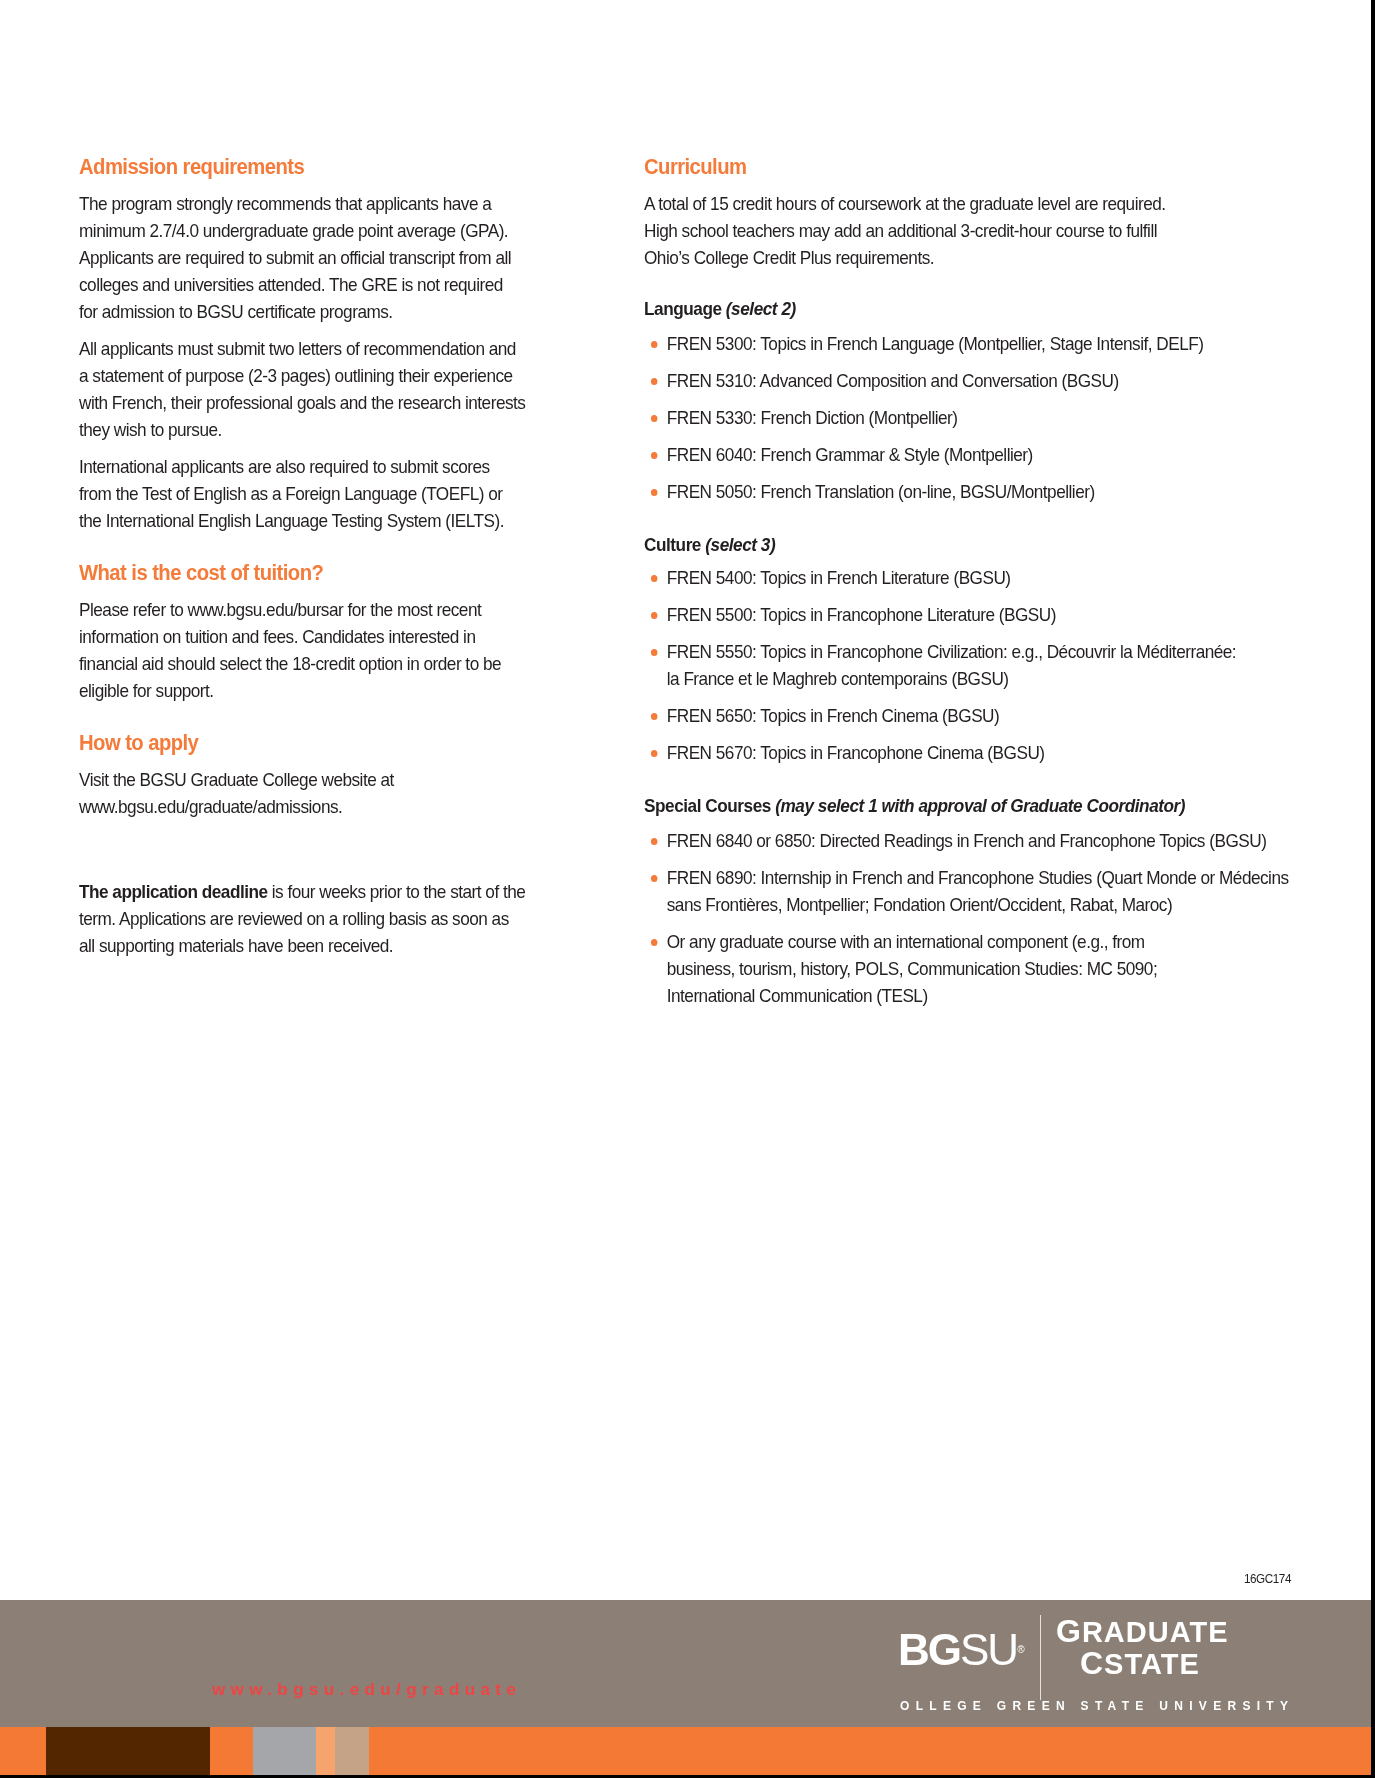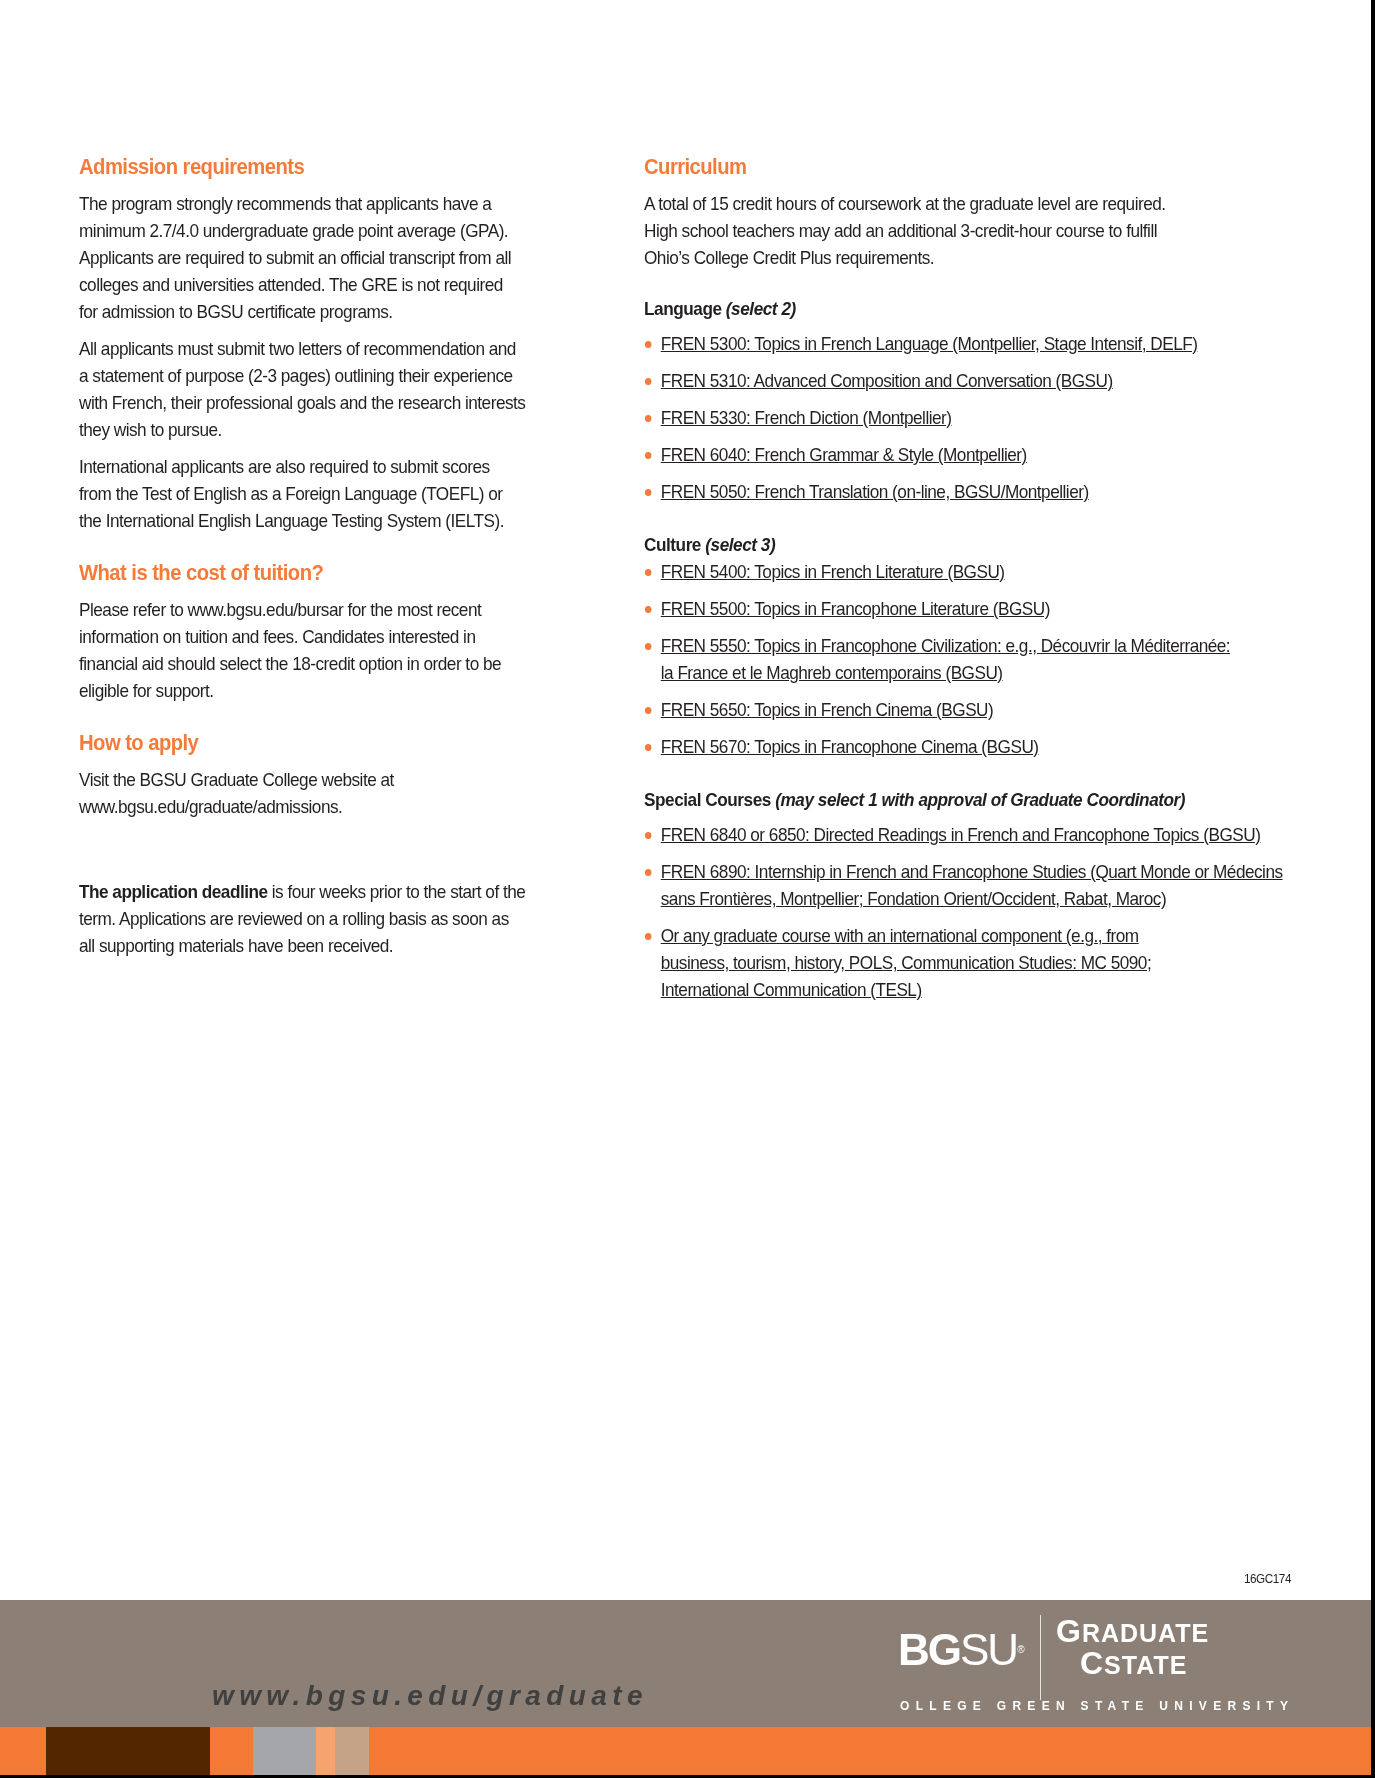--- a/index.html
+++ b/index.html
@@ -23,49 +23,49 @@
     .para {
       font-size: 18.5px; line-height: 27px; margin: 0 0 10px 0;
       letter-spacing: -0.55px; transform: scaleX(0.93); transform-origin: left; width: 540px;
     }
     .col-right .para { width: 730px; }
     .sub-heading {
       font-size: 18.5px; font-weight: bold; line-height: 27px; letter-spacing: -0.5px;
       transform: scaleX(0.93); transform-origin: left; white-space: nowrap; margin: 0;
     }
     .sub-heading .note { font-style: italic; }
-    ul.course-list { list-style: none; margin: 0; padding: 0; text-decoration: underline; }
+    ul.course-list { list-style: none; margin: 6px; padding: 0; }
     ul.course-list li {
       position: relative; padding-left: 18px; font-size: 18.5px; line-height: 27px;
       letter-spacing: -0.55px; margin-bottom: 10px; transform: scaleX(0.93); transform-origin: left;
       width: 760px;
     }
     .bullet {
       position: absolute; left: 1px; top: 11px; width: 7px; height: 7px; border-radius: 50%;
       background: #f47b3a;
     }
     .deadline-bold { font-weight: bold; }
 
     .code { position: absolute; left: 1244px; top: 1571px; font-size: 13px; letter-spacing: -0.5px; transform: scaleX(0.9); transform-origin: left; }
 
     .footer-band { position: absolute; left: 0; top: 1600px; width: 1371px; height: 127px; background: #8c8076; }
     .footer-url {
-      position: absolute; left: 212px; top: 1680px; color: #404040; font-weight: bold; font-style: italic;
-      font-size: 28px; letter-spacing: 5.4px; white-space: nowrap;
+      position: absolute; left: 212px; top: 1680px; color: #ef4444; font-weight: bold; 
+      font-size: 17px; letter-spacing: 5.4px; white-space: nowrap;
     }
     .logo-bgsu { position: absolute; left: 898px; top: 1626px; color: #fff; font-size: 44px; line-height: 48px; letter-spacing: -2px; white-space: nowrap; }
     .logo-bgsu .bg { font-weight: bold; }
     .logo-bgsu .su { font-weight: normal; }
     .logo-bgsu .reg { font-size: 10px; vertical-align: bottom; letter-spacing: 0; }
     .logo-divider { position: absolute; left: 1040px; top: 1615px; width: 1px; height: 85px; background: #e8e2dc; }
     .logo-grad { position: absolute; top: 1616px; color: #fff; font-weight: bold; font-size: 30px; line-height: 30px; letter-spacing: 1px; white-space: nowrap; }
     .logo-grad.l1 { left: 1056px; }
     .logo-grad.l2 { left: 1080px; top: 1648px; }
     .logo-grad .big { font-size: 32px; }
-    .logo-grad .sm { font-size: 25px; }
+    .logo-grad .sm { font-size: 29px; }
     .logo-univ { position: absolute; left: 900px; top: 1699px; color: #fff; font-weight: bold; font-size: 12px; letter-spacing: 6.3px; white-space: nowrap; }
 
     .stripes { position: absolute; left: 0; top: 1727px; width: 1371px; height: 48px; background: #f47935; }
     .stripe { position: absolute; top: 0; height: 48px; }
   </style>
 </head>
 <body>
 
 <div class="right-edge"></div>
 

